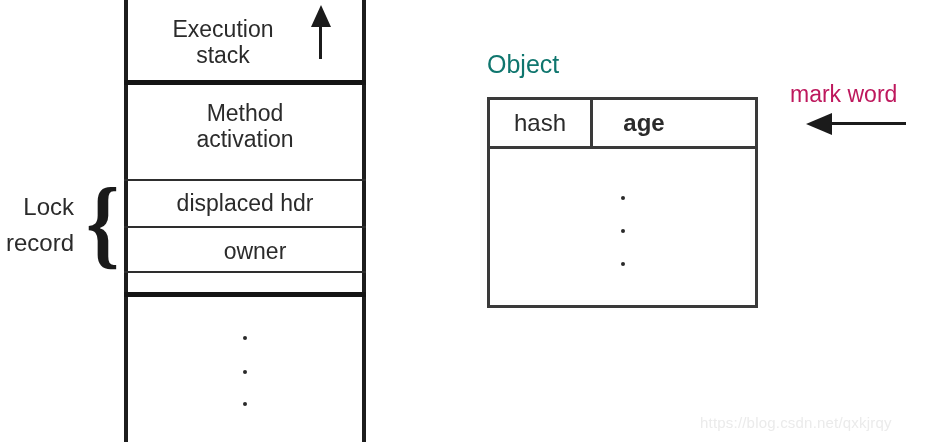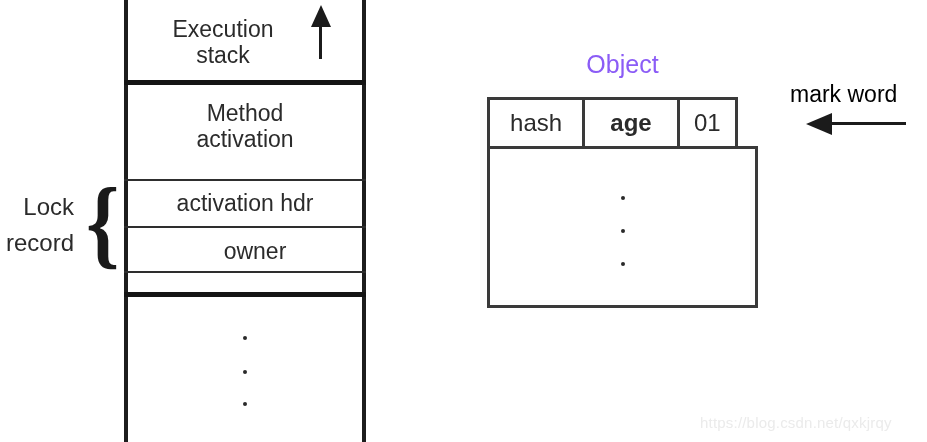--- a/index.html
+++ b/index.html
@@ -12,28 +12,27 @@
     width: 927px;
     height: 442px;
     background: #ffffff;
     overflow: hidden;
     font-family: "Liberation Sans", sans-serif;
     color: #222222;
   }
   .txt {
     position: absolute;
     white-space: nowrap;
-    color: #000000;
+    color: #be185d;
     line-height: 1.12;
   }
   .ctr {
     position: absolute;
-    text-align: center;
-    white-space: nowrap;
-    color: #8b5cf6;
+    white-space: nowrap;
+    color: #0f766e;
     line-height: 1.12;
   }
 
   
   .stack-rail {
     position: absolute;
     width: 4px;
     background: #1d1d1d;
   }
   .rule {
@@ -167,21 +166,21 @@
 
   <div class="arrow-up-head" style="left:311px; top:5px;"></div>
   <div class="arrow-up-shaft" style="left:319px; top:25px; height:34px;"></div>
 
   <div class="rule rule-thick" style="left:124px; top:80px; width:242px;"></div>
 
   <div class="cell-label two-line" style="left:126px; top:100px; width:238px;">Method<br>activation</div>
 
   <div class="rule rule-thin" style="left:124px; top:179px; width:242px;"></div>
 
-  <div class="cell-label" style="left:126px; top:190px; width:238px;">activation hdr</div>
+  <div class="cell-label" style="left:126px; top:190px; width:238px;">displaced hdr</div>
 
   <div class="rule rule-thin" style="left:124px; top:226px; width:242px;"></div>
 
   <div class="cell-label" style="left:136px; top:238px; width:238px;">owner</div>
 
   <div class="rule rule-thin" style="left:124px; top:271px; width:242px;"></div>
 
   <div class="rule rule-thick" style="left:124px; top:292px; width:242px;"></div>
 
   <div class="dot" style="left:243px; top:336px;"></div>
@@ -194,24 +193,23 @@
   <div class="brace" style="left:86px; top:173px;">{</div>
 
   <div class="ctr obj-title" style="left:487px; top:50px; width:271px;">Object</div>
 
   <div class="obj-box" style="left:487px; top:146px; width:271px; height:162px;"></div>
 
   <div class="dot" style="left:621px; top:196px;"></div>
   <div class="dot" style="left:621px; top:229px;"></div>
   <div class="dot" style="left:621px; top:262px;"></div>
 
-  <div class="obj-header" style="left:487px; top:97px; width:251px; height:52px;">
+  <div class="obj-header" style="left:487px; top:97px; width:271px; height:52px;">
     <div class="obj-cell" style="width:103px;">hash</div>
     <div class="obj-cell" style="width:102px;font-weight:bold;">age</div>
-    <div class="obj-cell" style="width:60px;">01</div>
   </div>
 
   <div class="txt mark-word" style="left:790px; top:82px;">mark word</div>
 
   <div class="arrow-left-head" style="left:806px; top:113px;"></div>
   <div class="arrow-left-shaft" style="left:830px; top:122px; width:76px;"></div>
 
   <div class="wm-url" style="left:700px; top:414px;">https://blog.csdn.net/qxkjrqy</div>
 
 </div>

